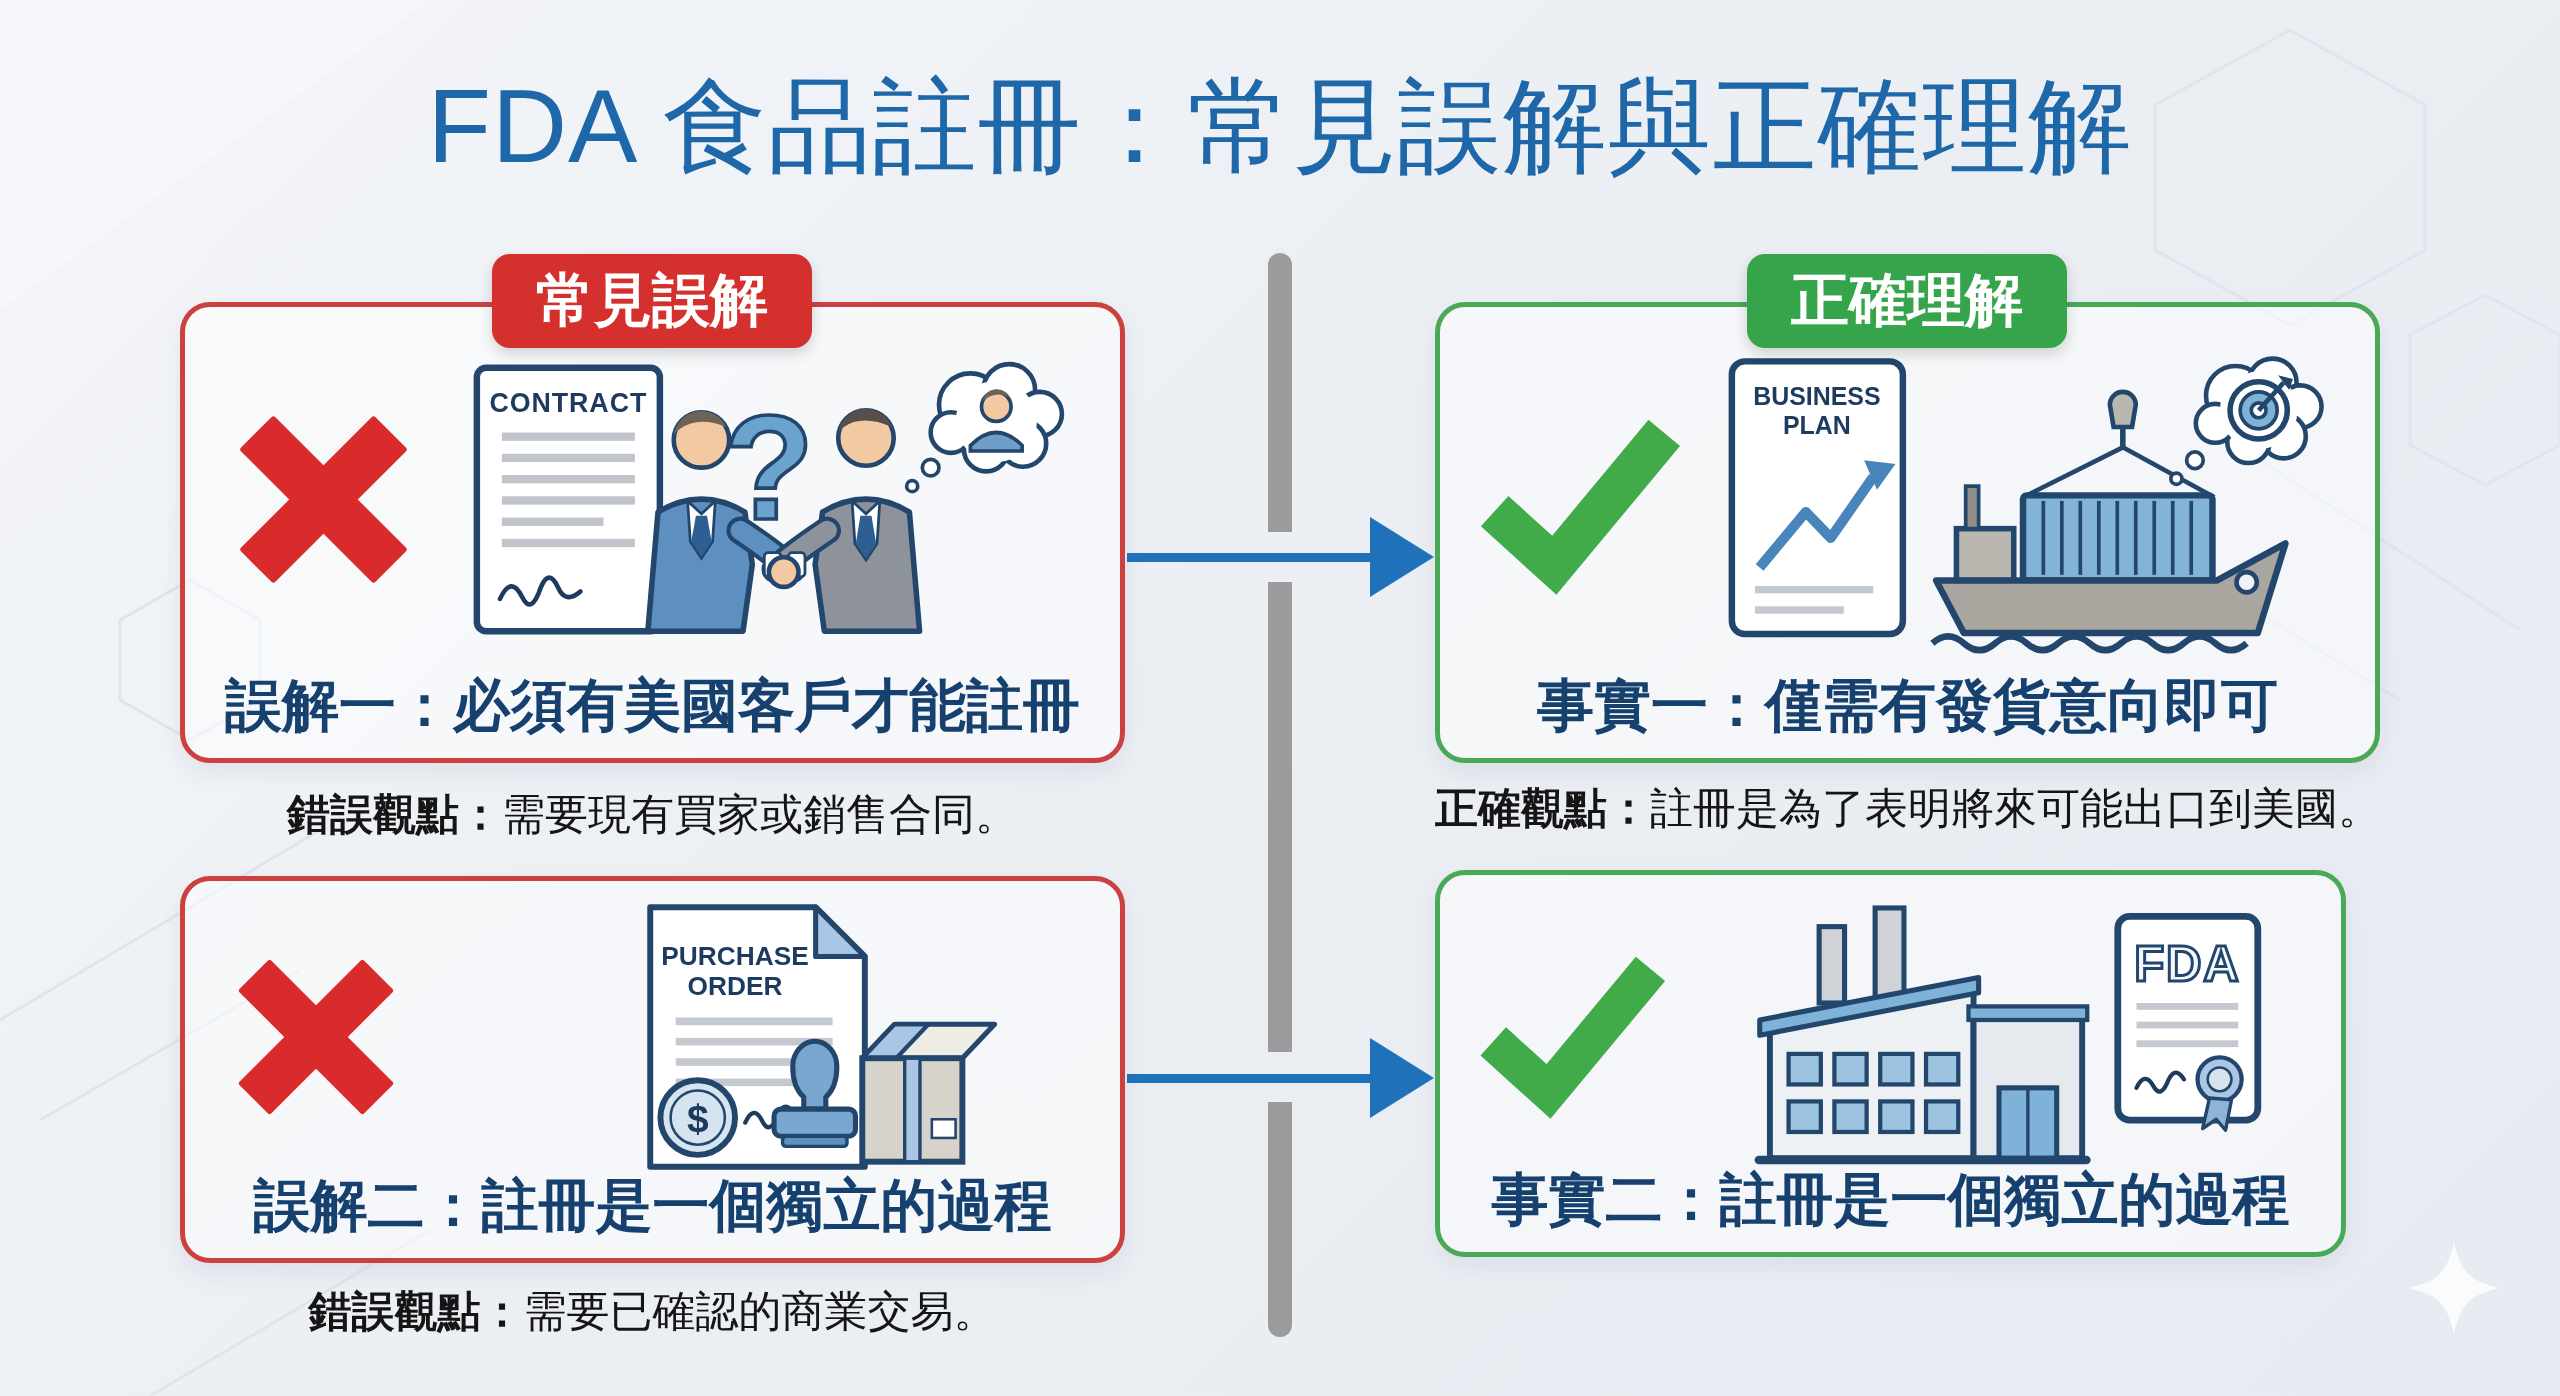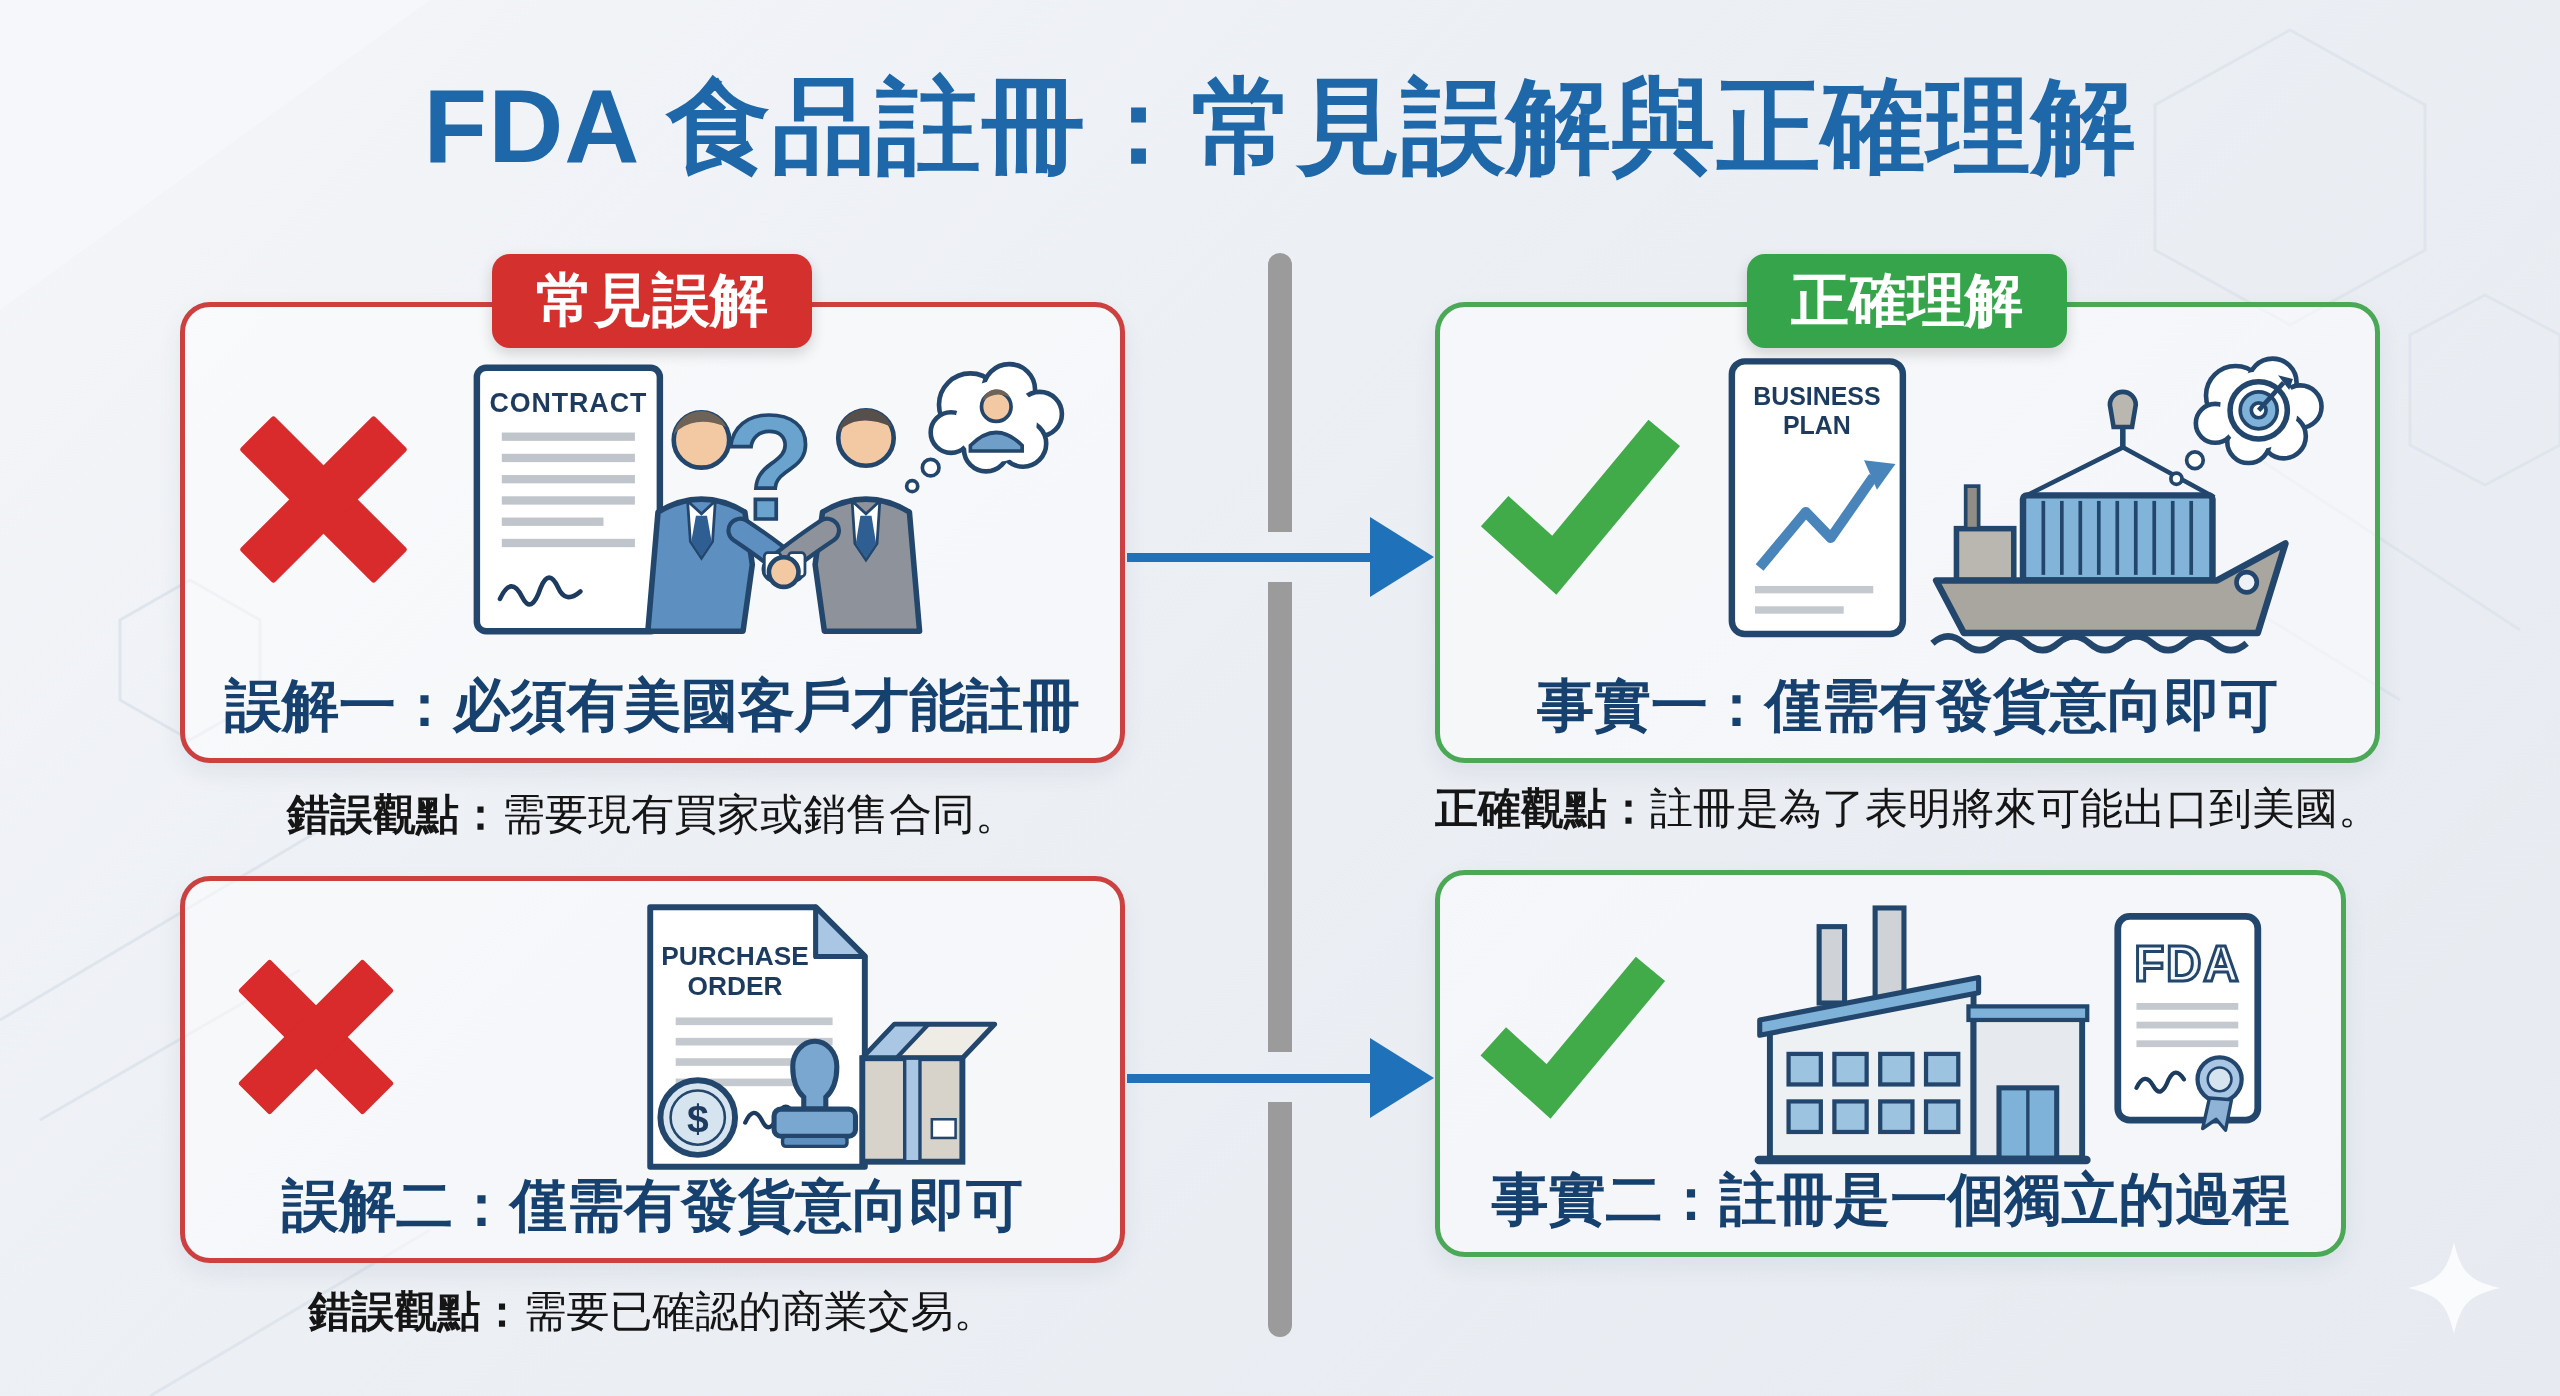--- a/index.html
+++ b/index.html
@@ -1,21 +1,21 @@
 <!DOCTYPE html>
 <html><head>
 <meta charset="utf-8">
 <style>
   html,body{margin:0;padding:0;background:#dfe3e9;}
   .canvas{position:relative;width:2560px;height:1396px;overflow:hidden;
     font-family:"Liberation Sans","DejaVu Sans",sans-serif;
     background:linear-gradient(135deg,#f4f6f9 0%,#eceff4 40%,#e7ebf1 100%);}
   .bg-decor{position:absolute;left:0;top:0;pointer-events:none;}
   .page-title{position:absolute;top:58px;left:0;width:100%;text-align:center;
-    font-size:104px;font-weight:700;color:#1e67a9;letter-spacing:1px;}
+    font-size:104px;font-weight:400;color:#1e67a9;letter-spacing:1px;}
   .badge{position:absolute;top:254px;height:94px;border-radius:18px;color:#ffffff;
     font-weight:800;font-size:58px;display:flex;align-items:center;justify-content:center;
     padding:0 44px;z-index:5;box-shadow:0 6px 14px rgba(40,40,40,.18);white-space:nowrap;}
   .badge-red{left:652px;transform:translateX(-50%);background:#d3302e;}
   .badge-green{left:1907px;transform:translateX(-50%);background:#36a44a;}
   .box{position:absolute;box-sizing:border-box;border-radius:30px;
     background:rgba(255,255,255,.52);display:flex;flex-direction:column;
     padding:24px 36px 20px 36px;box-shadow:0 10px 24px rgba(30,50,80,.07);}
   .box-misconception{border:5px solid #cc4140;}
   .box-fact{border:5px solid #4aa857;}
@@ -252,21 +252,21 @@
           <g>
             <path d="M400 190 L438 150 L556 150 L518 190 Z" fill="#efece6" stroke="#23466d" stroke-width="6" stroke-linejoin="round"></path>
             <path d="M400 190 L438 150 L478 150 L440 190 Z" fill="#a9c7e4" stroke="#23466d" stroke-width="5" stroke-linejoin="round"></path>
             <rect x="400" y="190" width="118" height="122" fill="#d8d3ca" stroke="#23466d" stroke-width="7"></rect>
             <rect x="450" y="190" width="18" height="122" fill="#a9c7e4" stroke="#23466d" stroke-width="4"></rect>
             <rect x="482" y="262" width="28" height="22" fill="#ffffff" stroke="#23466d" stroke-width="3"></rect>
           </g>
         </svg>
       </div>
     </div>
-    <div class="headline">誤解二：僅需有發貨意向即可</div>
+    <div class="headline">誤解二：註冊是一個獨立的過程</div>
   </div>
 
   <div class="box box-fact" id="box-f2">
     <div class="box-art">
       <div class="mark">
         <svg width="190" height="176" viewBox="0 0 220 200">
           <path d="M20 112 L84 170 L202 28" stroke="#41ab4a" stroke-width="44" fill="none" stroke-linejoin="miter"></path>
         </svg>
       </div>
       <div class="illus">

